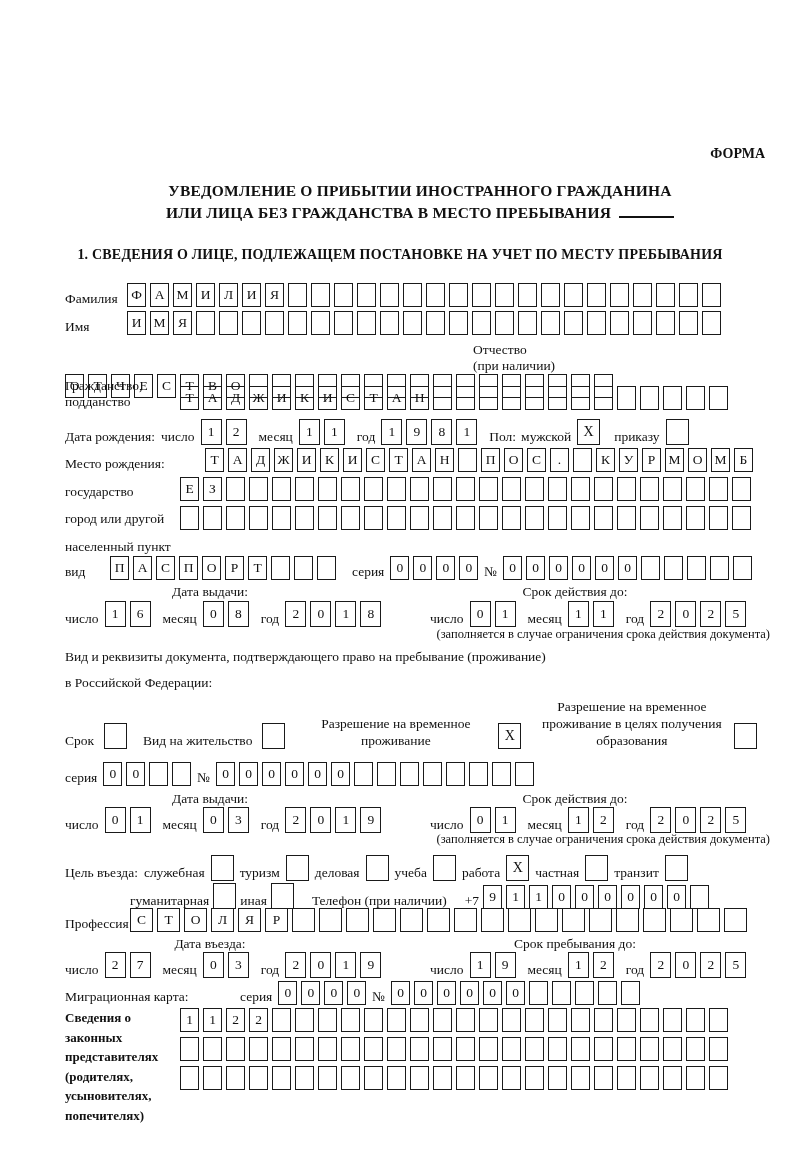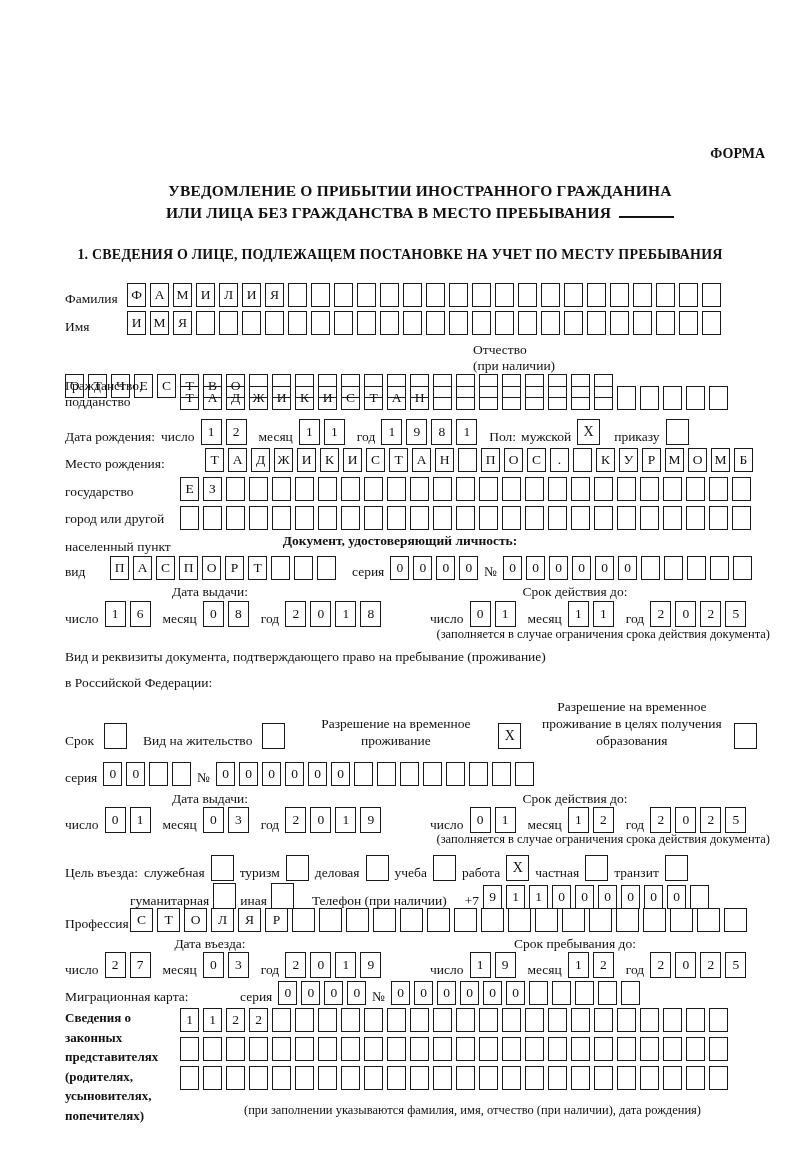--- a/index.html
+++ b/index.html
@@ -288,21 +288,20 @@
         <span class="cell"></span>
         <span class="cell"></span>
         <span class="cell"></span>
         <span class="cell"></span>
         <span class="cell"></span>
         <span class="cell"></span>
         <span class="cell"></span>
       </span>
   </div>
 
-  <div class="abs center doch" style="top:533px;">Документ, удостоверяющий личность:</div>
 
   <div class="row" style="left:65px;top:556px;">
     <span class="lbl" style="width:45px;">вид</span>
     <span class="cells gap10">
         <span class="cell">П</span>
         <span class="cell">А</span>
         <span class="cell">С</span>
         <span class="cell">П</span>
         <span class="cell">О</span>
         <span class="cell">Р</span>
@@ -681,15 +680,14 @@
         <span class="cell"></span>
         <span class="cell"></span>
         <span class="cell"></span>
         <span class="cell"></span>
         <span class="cell"></span>
         <span class="cell"></span>
         <span class="cell"></span>
         <span class="cell"></span>
       </span>
   </div>
-  <div class="abs note" style="left:180px;top:1103px;width:585px;text-align:center;">(при заполнении указываются фамилия, имя, отчество (при наличии), дата рождения)</div>
 
 </div>
 
 </body></html>

